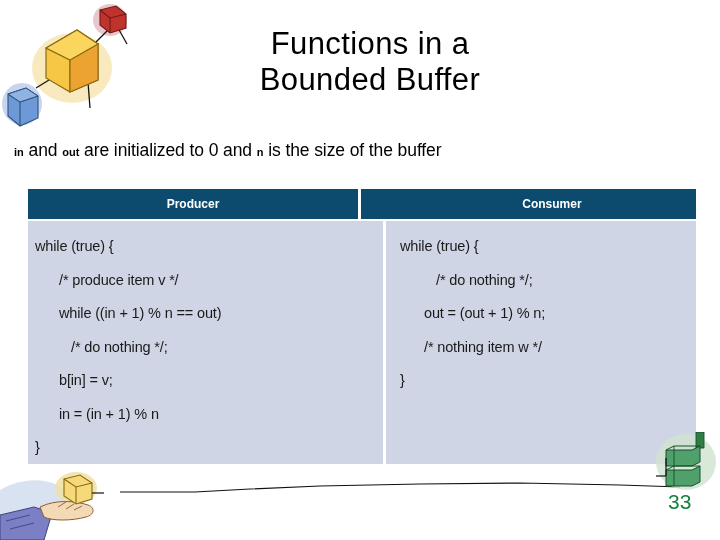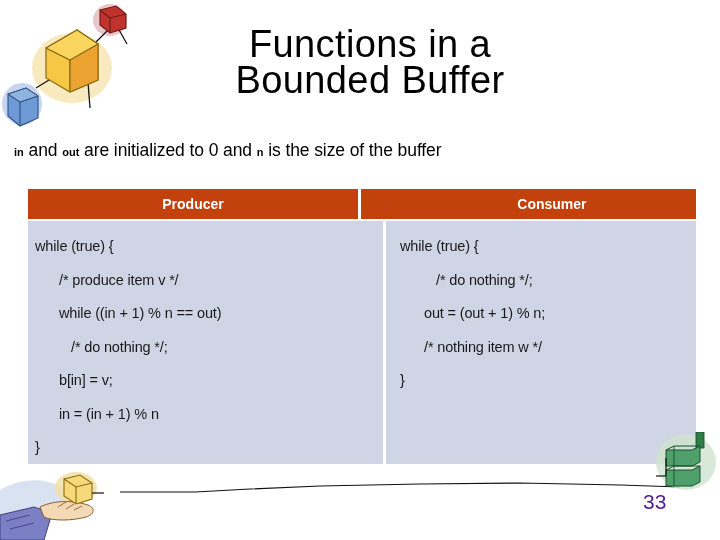--- a/index.html
+++ b/index.html
@@ -47,21 +47,21 @@
     pointer-events: none;
   }
 
   
   #title {
     position: absolute;
     left: 150px;
     top: 26px;
     width: 440px;
     text-align: center;
-    font-size: 38px;
+    font-size: 31px;
     line-height: 36px;
     color: #000000;
     letter-spacing: 0.4px;
   }
   #title .line2 {
     display: block;
   }
 
   
   #subtitle {
@@ -87,24 +87,24 @@
     top: 189px;
     width: 668px;
     background: #ffffff;
   }
   .table-head {
     display: flex;
     height: 30px;
     background: #ffffff;
   }
   .head-cell {
-    background: #c2410c;
+    background: #0c4a6e;
     color: #ffffff;
     font-weight: bold;
-    font-size: 14px;
+    font-size: 12px;
     display: flex;
     align-items: center;
     justify-content: center;
     height: 30px;
   }
   .head-cell.producer { width: 355px; }
   .head-spacer { width: 3px; background: #ffffff; height: 30px; }
   .head-cell.consumer { width: 310px; padding-left: 47px; }
 
   .table-body {
@@ -135,24 +135,24 @@
   .body-col.consumer .code-line { padding-left: 14px; }
 
   
   .ind0 { margin-left: 0px; }
   .ind1 { margin-left: 24px; }
   .ind2 { margin-left: 36px; }
 
   
   #page-number {
     position: absolute;
-    left: 643px;
+    left: 668px;
     top: 490px;
     font-size: 21px;
-    color: #4c1d95;
+    color: #15803d;
     font-weight: normal;
   }
 </style>
 </head>
 <body>
 
 <svg class="deco" id="deco-topleft" viewBox="0 0 160 140" xmlns="http://www.w3.org/2000/svg">
 
   <ellipse cx="72" cy="68" rx="40" ry="35" fill="#f5e3a8" opacity="0.75"></ellipse>
 

